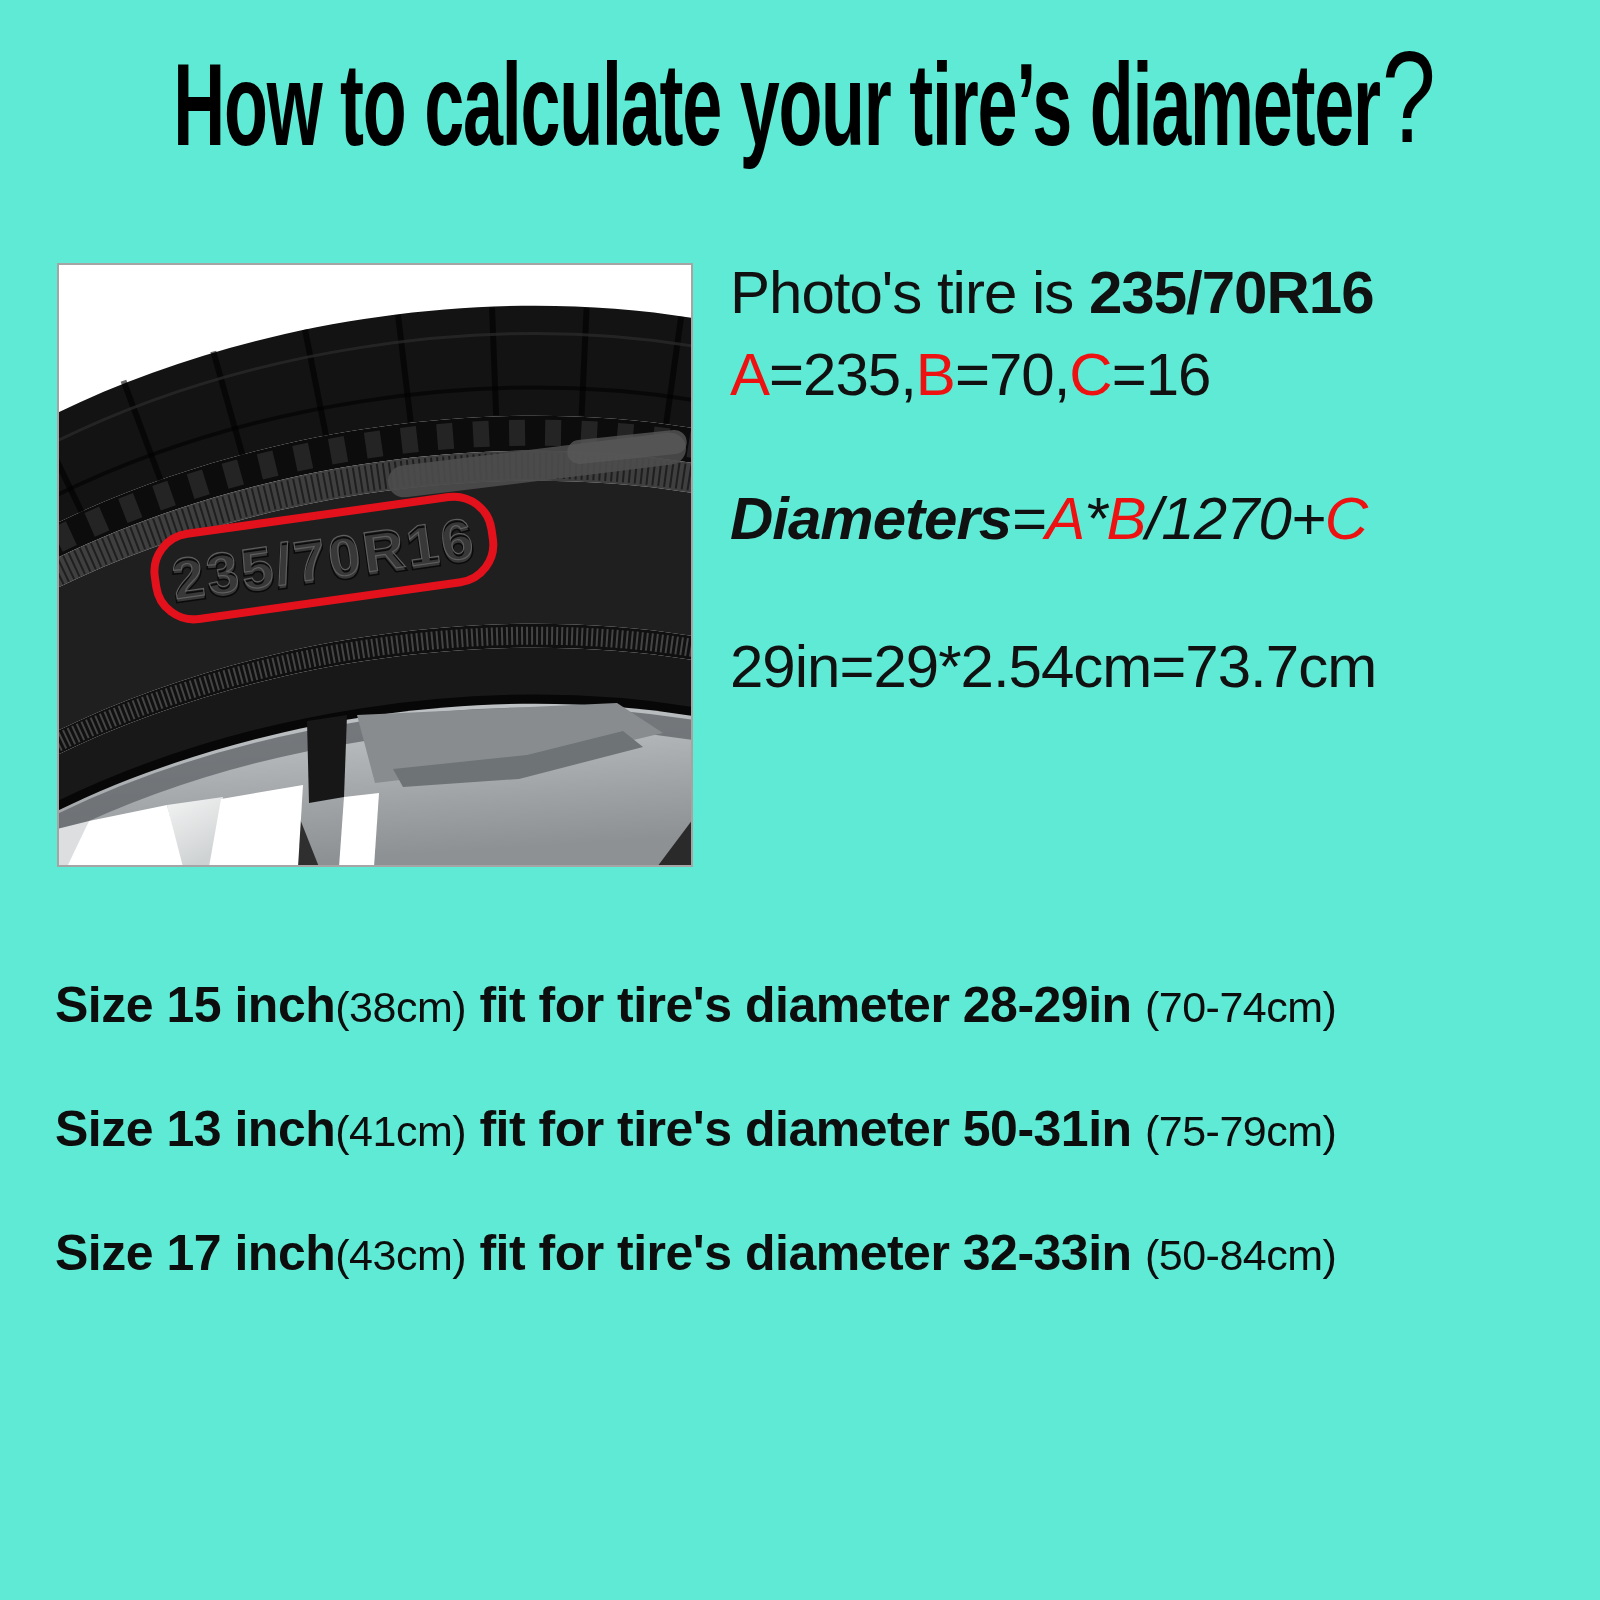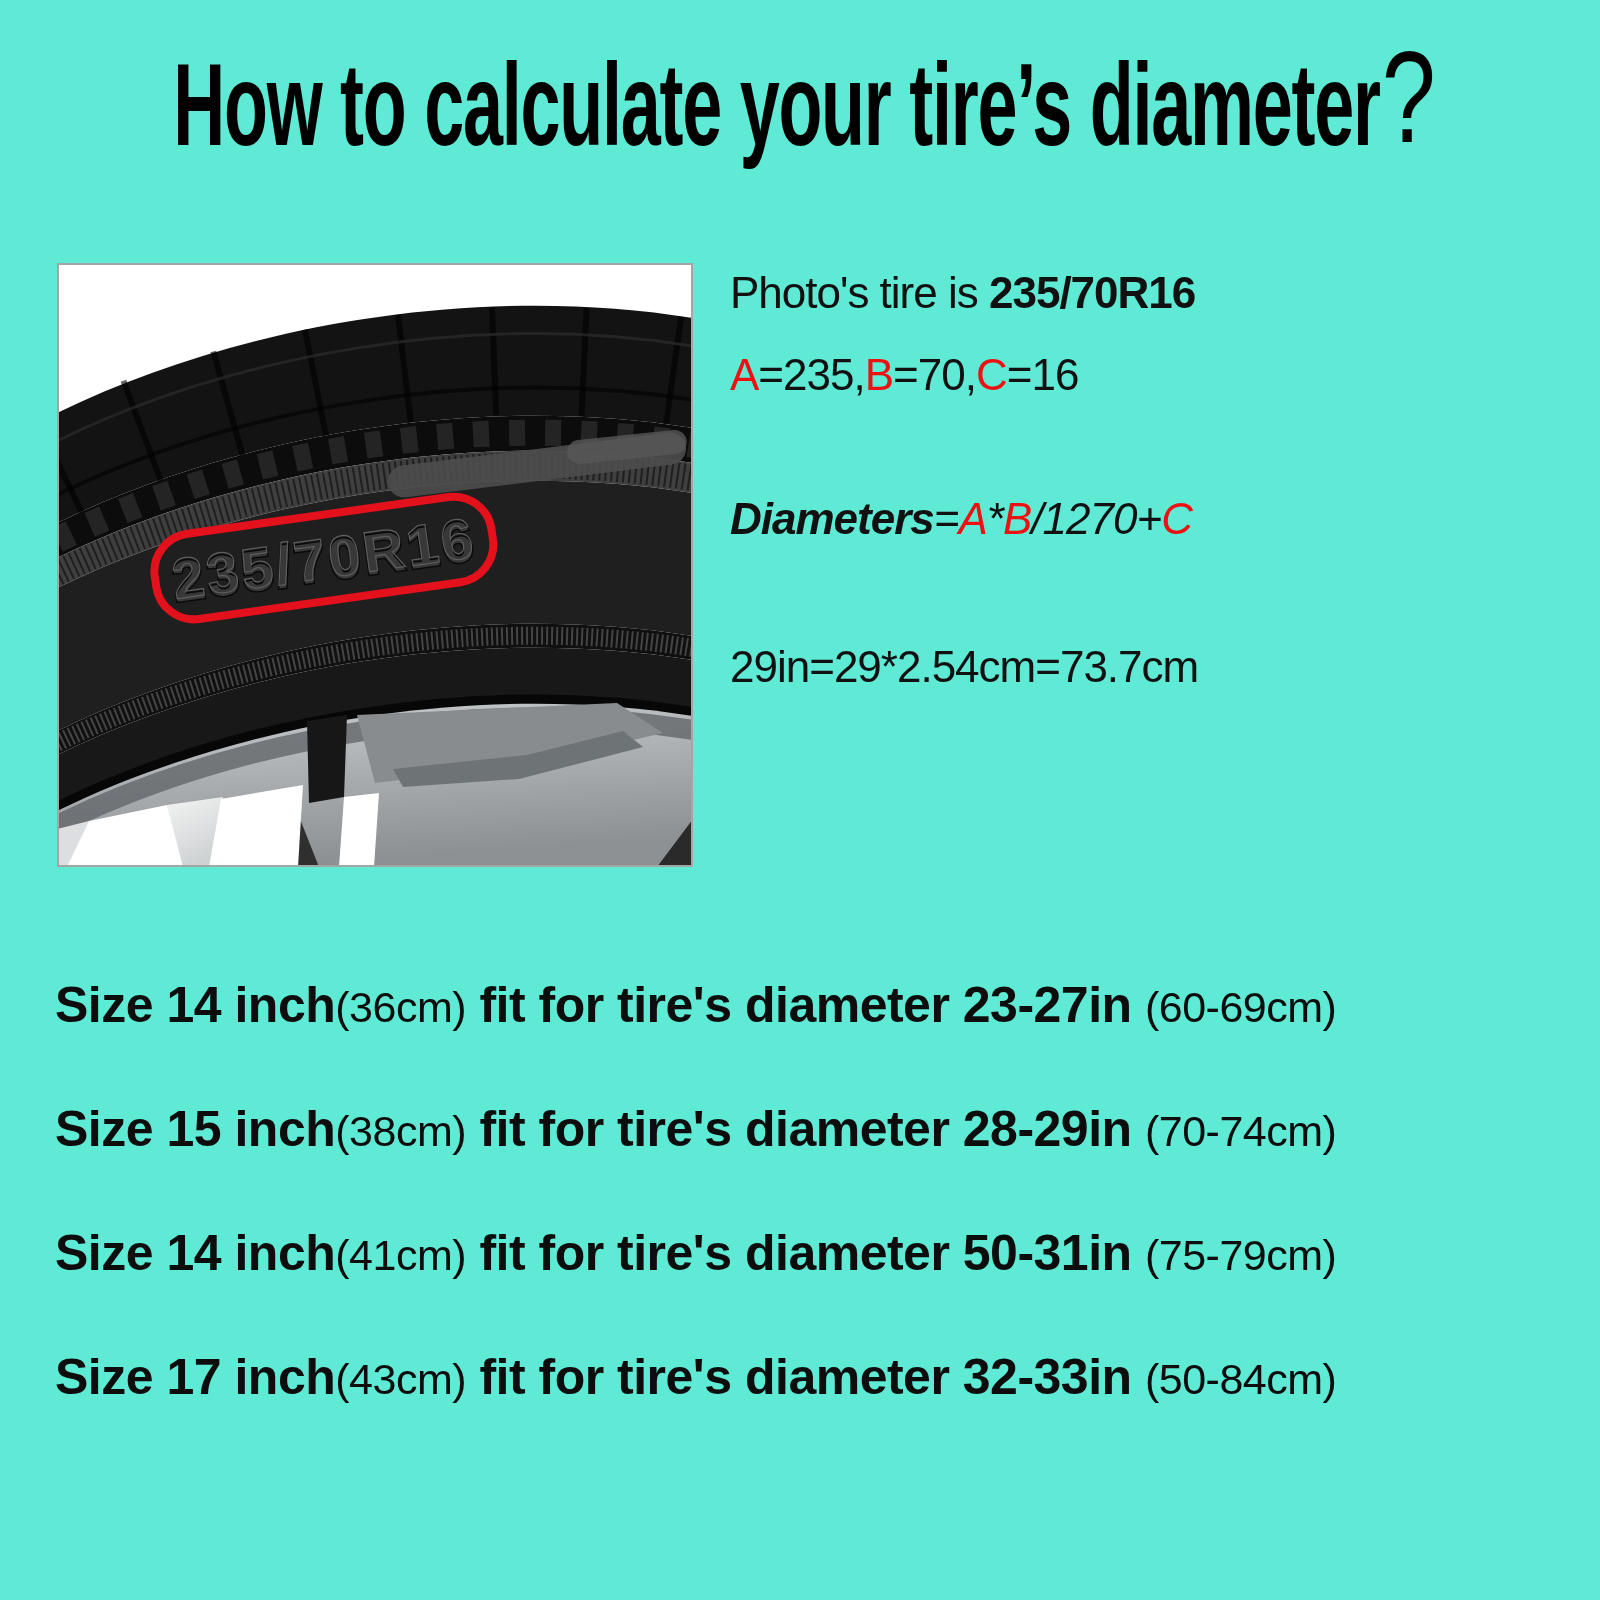--- a/index.html
+++ b/index.html
@@ -34,21 +34,21 @@
     transform-origin:center bottom;
     margin-left:14px;
   }
   
   .photo{
     position:absolute;left:57px;top:263px;width:636px;height:604px;
   }
   
   .explain{
     position:absolute;left:730px;top:252px;width:840px;
-    font-size:44px;line-height:82px;letter-spacing:-1px;color:#111;
+    font-size:60px;line-height:82px;letter-spacing:-1px;color:#111;
     font-weight:400;
   }
   .explain .bold{font-weight:700;}
   .explain .red{color:#ee1111;}
   .gap-lg{margin-top:62px;font-style:italic;}
   .gap-xl{margin-top:66px;}
   
   .sizes{
     position:absolute;left:55px;top:972px;width:1500px;
   }
@@ -144,19 +144,18 @@
   </svg>
 
   <div class="explain">
     <div><span>Photo's tire is </span><span class="bold">235/70R16</span></div>
     <div><span class="red">A</span><span>=235,</span><span class="red">B</span><span>=70,</span><span class="red">C</span><span>=16</span></div>
     <div class="gap-lg"><span class="bold">Diameters</span><span>=</span><span class="red">A</span><span>*</span><span class="red">B</span><span>/1270+</span><span class="red">C</span></div>
     <div class="gap-xl">29in=29*2.54cm=73.7cm</div>
   </div>
 
   <div class="sizes">
-    <div class="size-row"><span>Size 14 inch</span><span class="paren">(36cm)</span><span> fit for tire's diameter 23-27in </span><span class="paren">(60-69cm)</span></div>
     <div class="size-row"><span>Size 15 inch</span><span class="paren">(38cm)</span><span> fit for tire's diameter 28-29in </span><span class="paren">(70-74cm)</span></div>
-    <div class="size-row"><span>Size 14 inch</span><span class="paren">(41cm)</span><span> fit for tire's diameter 50-31in </span><span class="paren">(75-79cm)</span></div>
+    <div class="size-row"><span>Size 13 inch</span><span class="paren">(41cm)</span><span> fit for tire's diameter 50-31in </span><span class="paren">(75-79cm)</span></div>
     <div class="size-row"><span>Size 17 inch</span><span class="paren">(43cm)</span><span> fit for tire's diameter 32-33in </span><span class="paren">(50-84cm)</span></div>
   </div>
 
 </div>
 
 </body></html>

